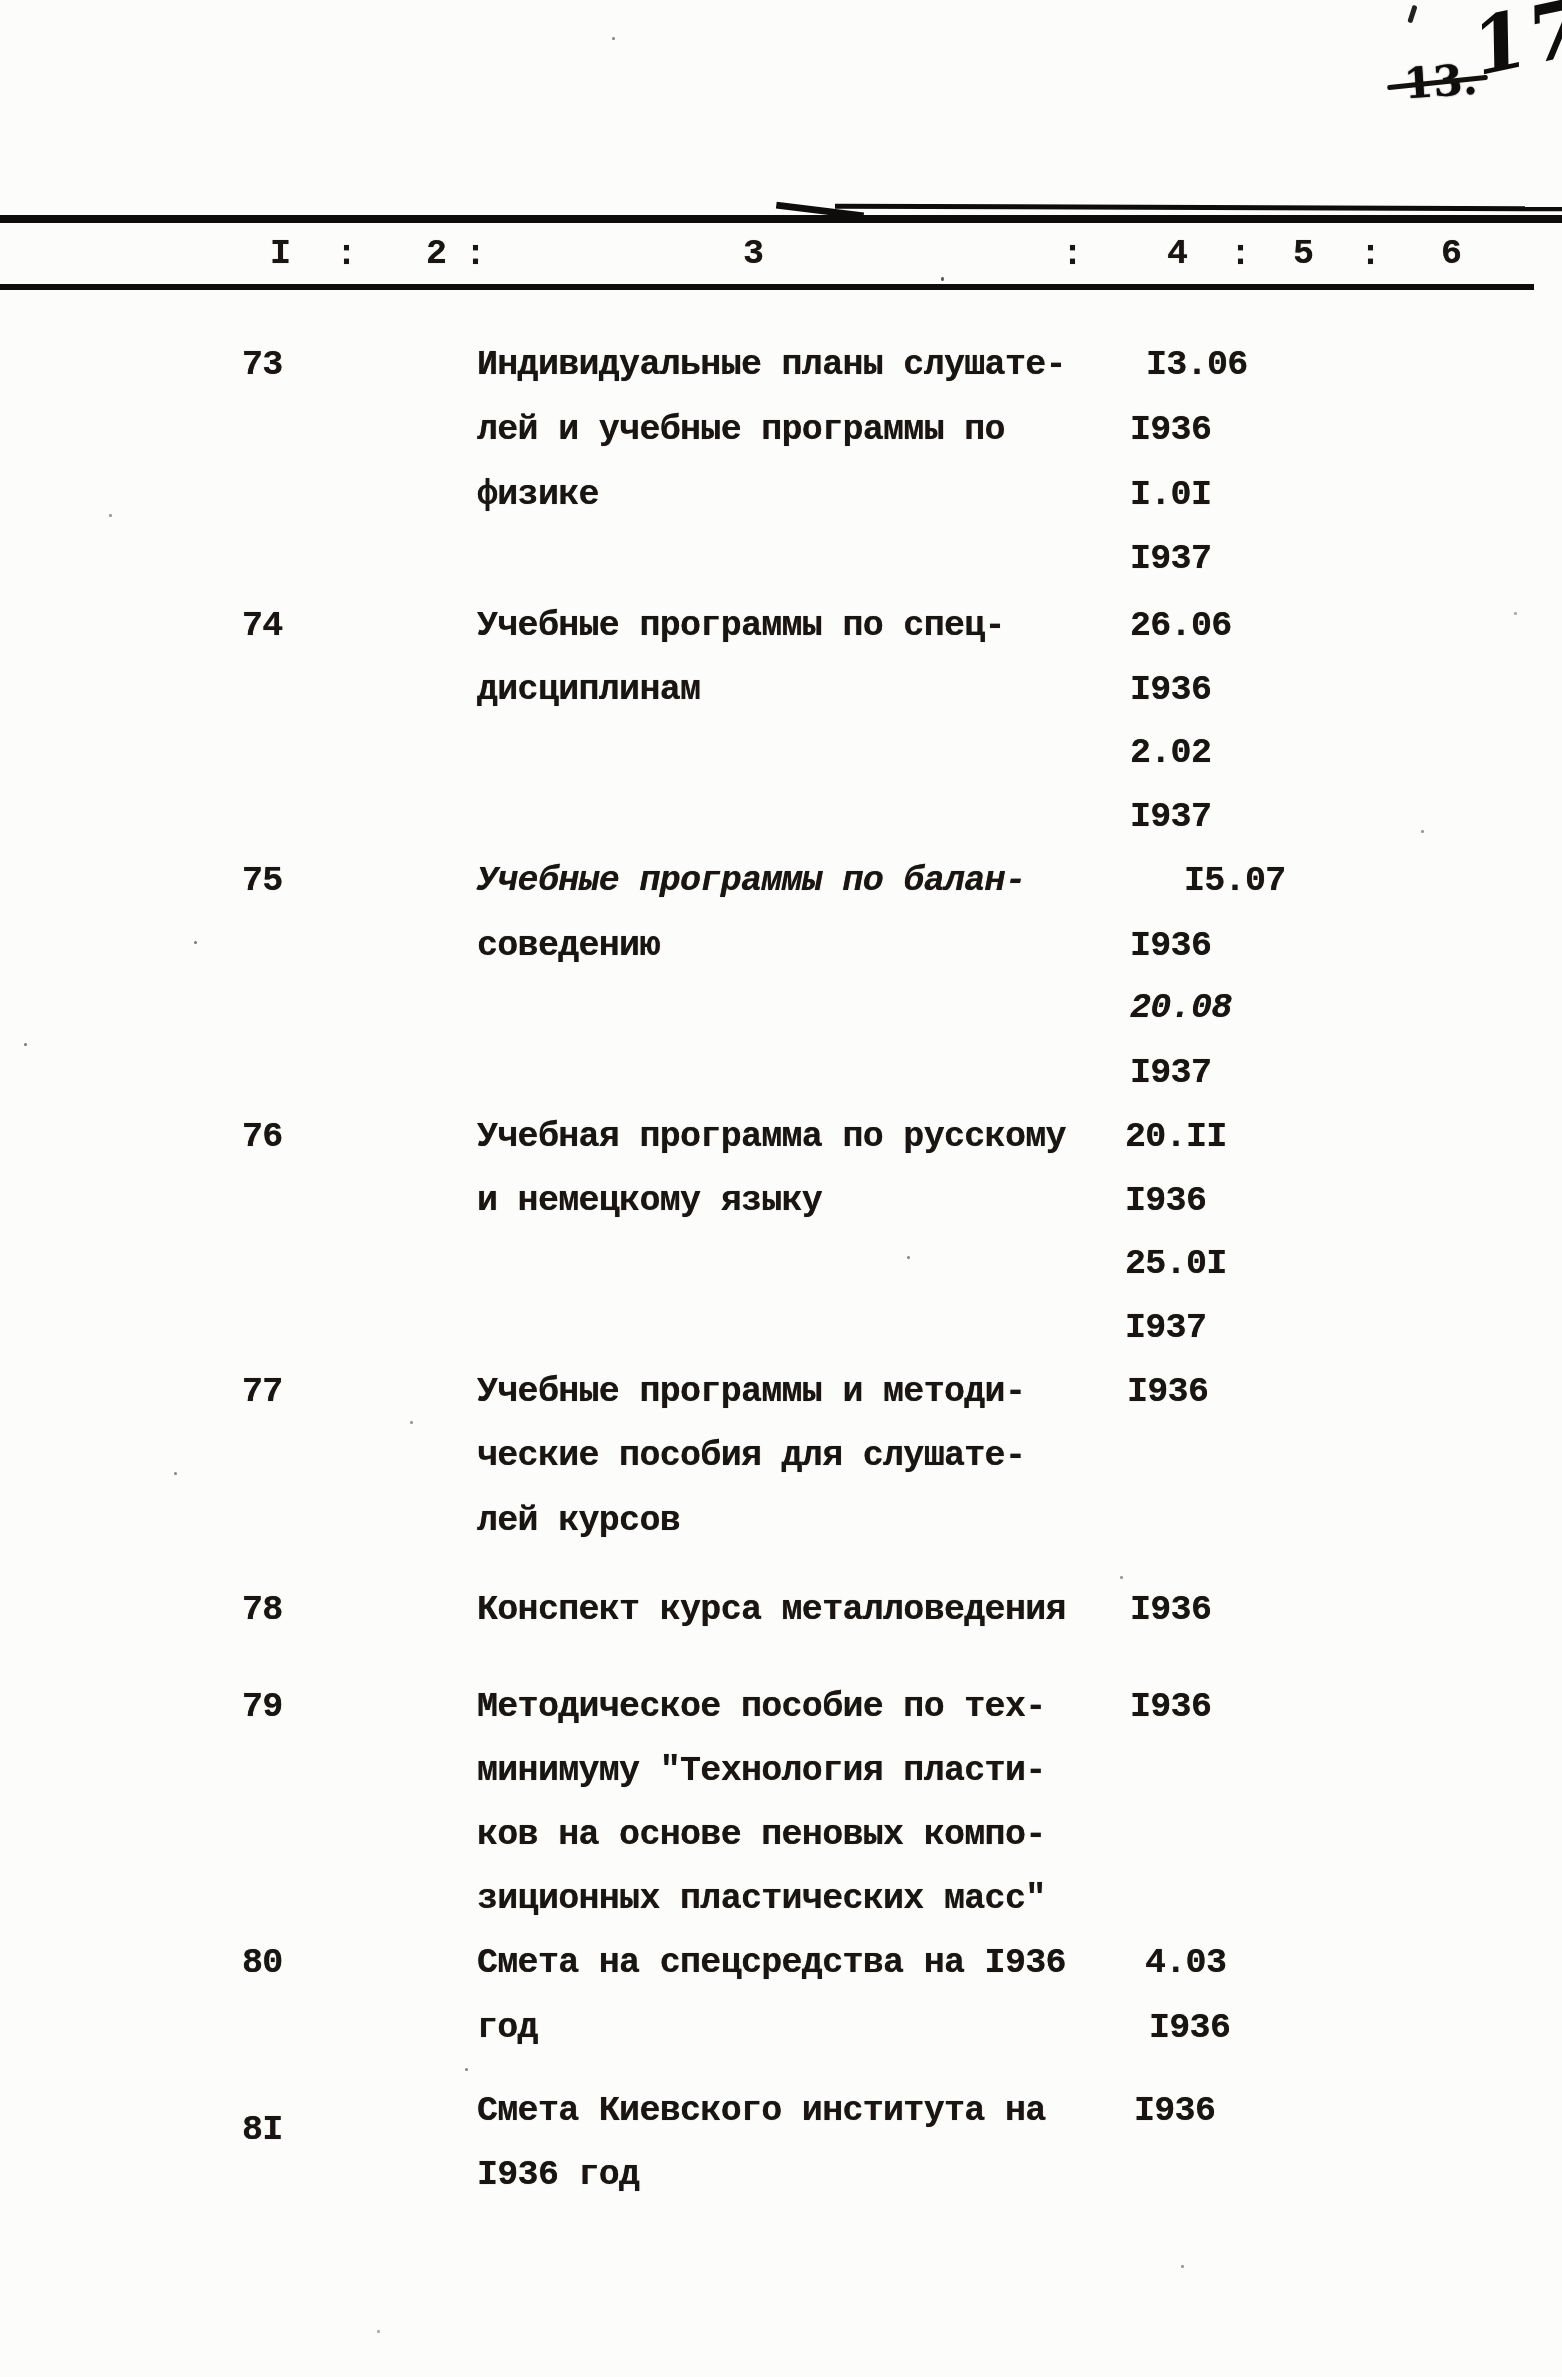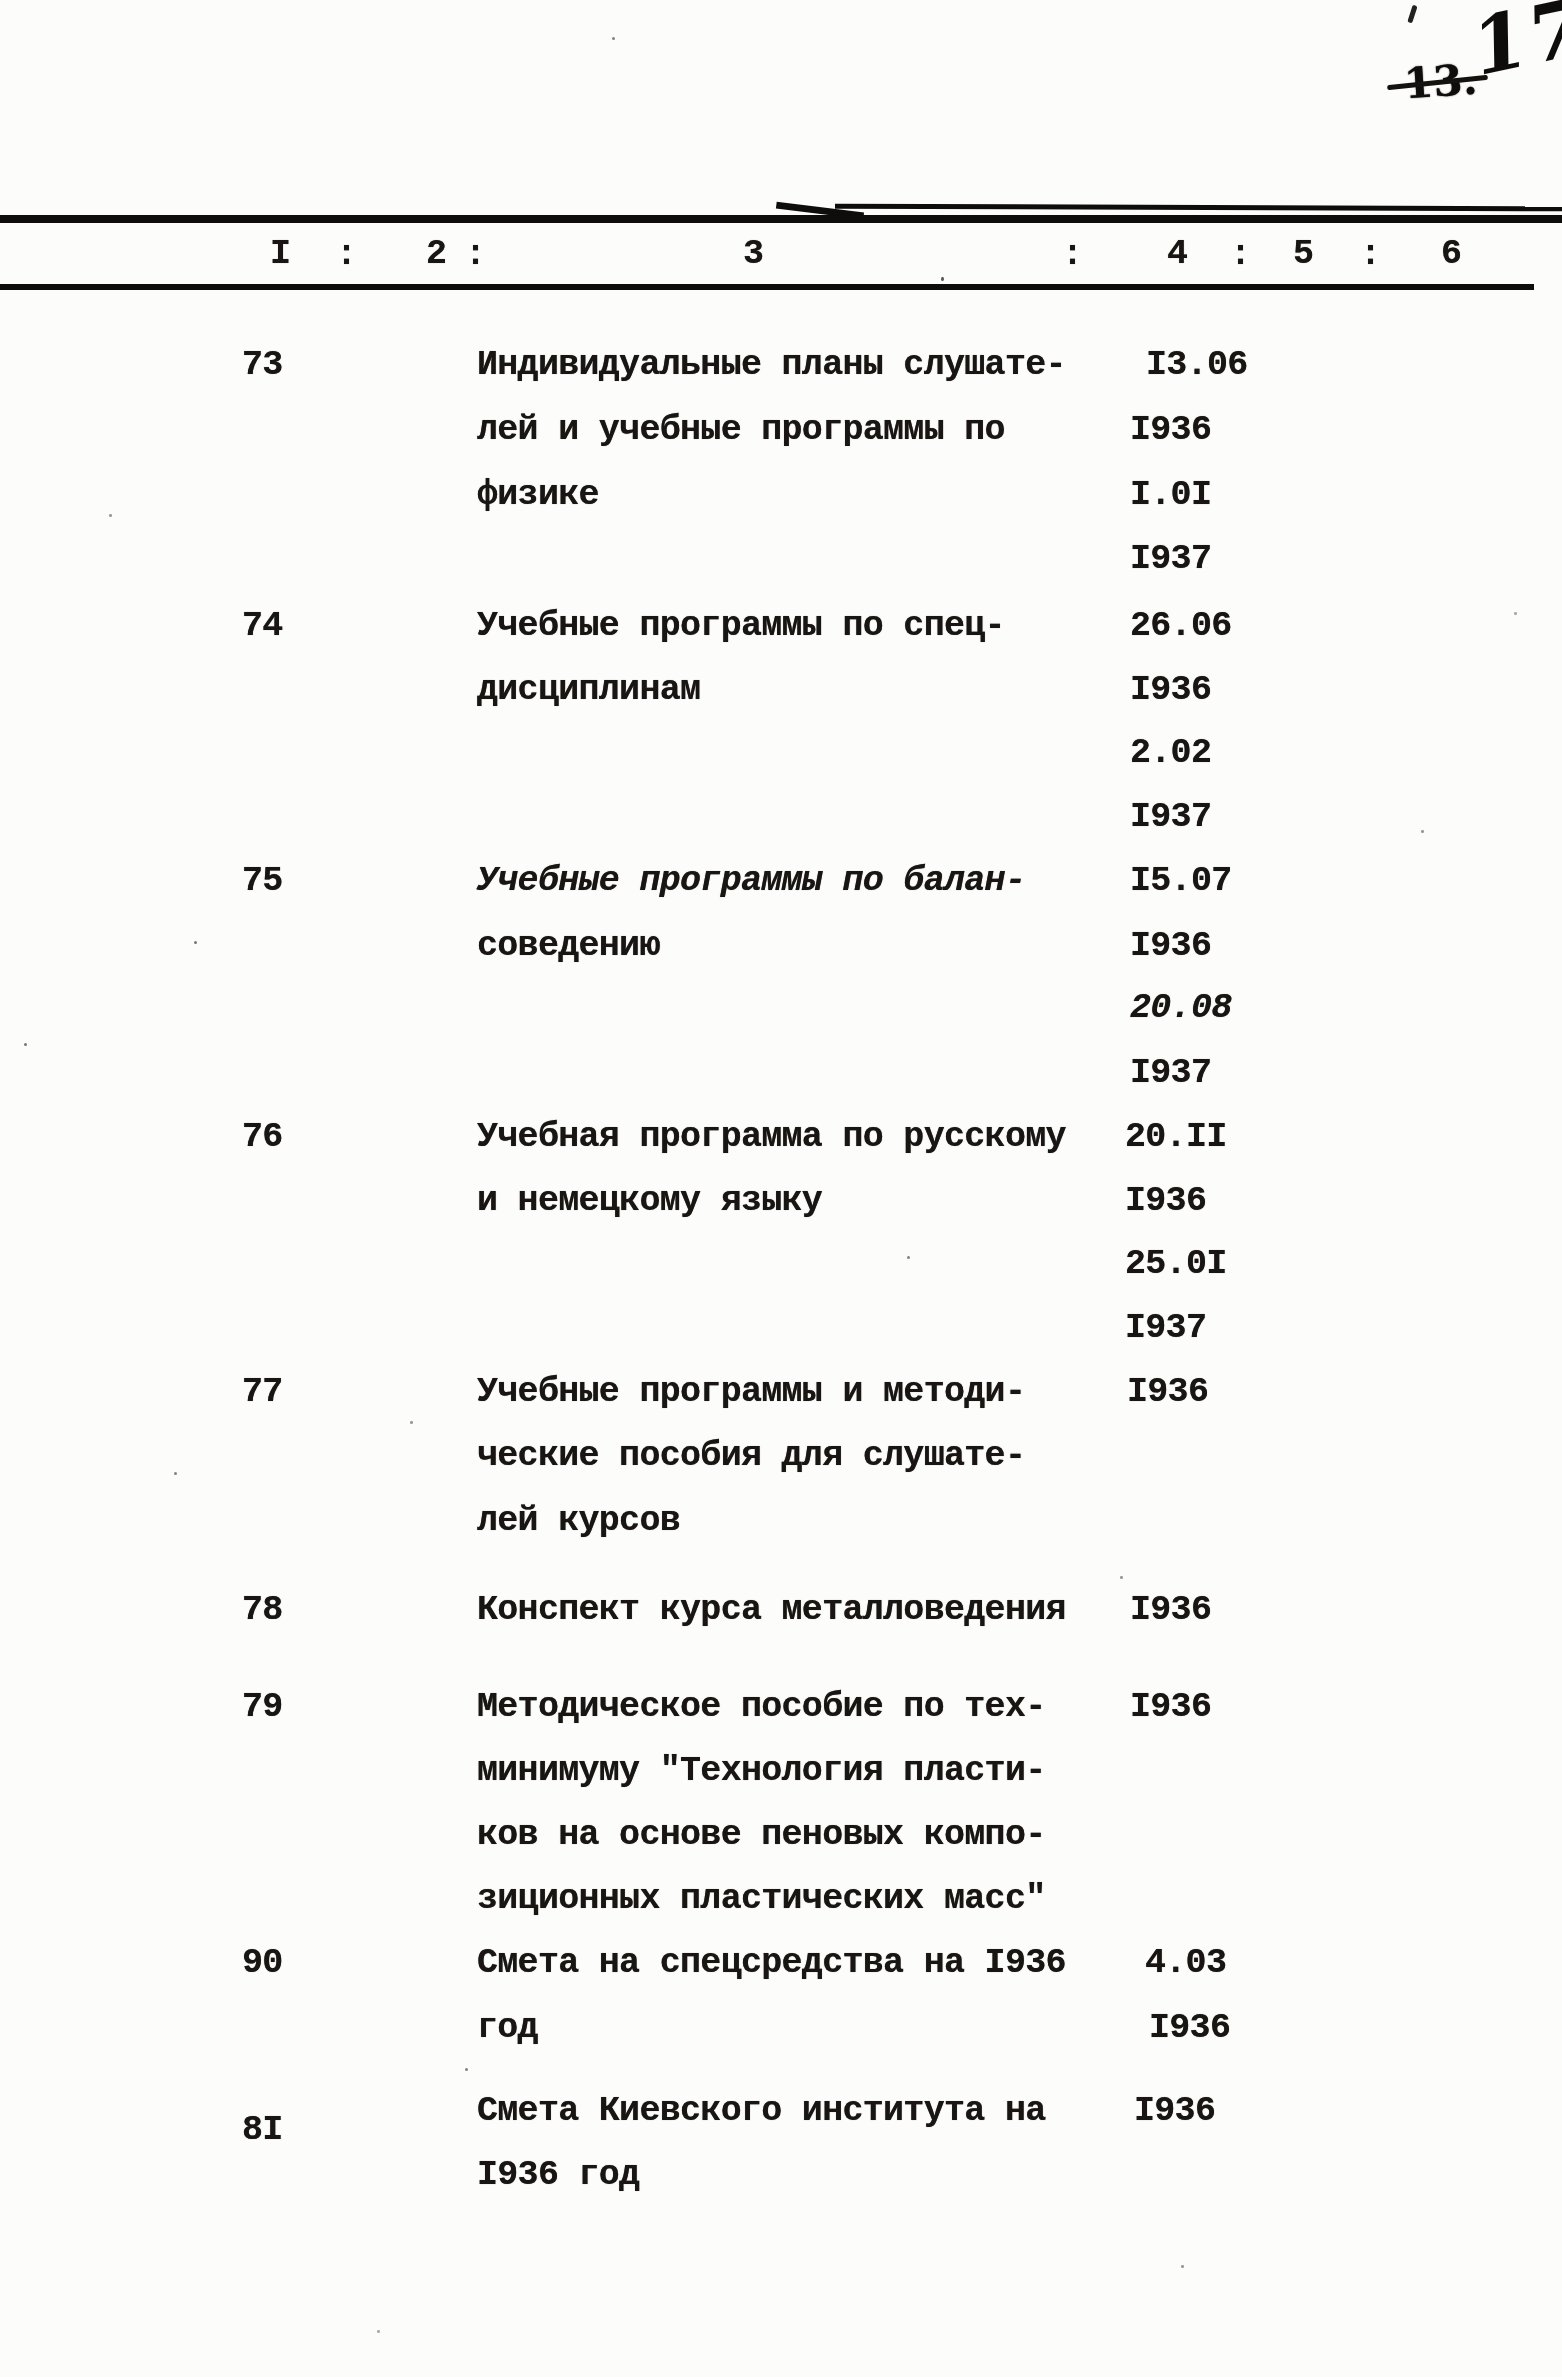--- a/index.html
+++ b/index.html
@@ -124,21 +124,21 @@
   <span class="tw" style="left:1130px; top:609px;">26.06</span>
   <span class="tw" style="left:1130px; top:673px;">I936</span>
   <span class="tw" style="left:1130px; top:736px;">2.02</span>
   <span class="tw" style="left:1130px; top:800px;">I937</span>
 </div>
 
 <div>
   <span class="tw" style="left:242px;  top:864px;">75</span>
   <span class="tw" style="left:477px;  top:864px;font-style:italic;">Учебные программы по балан-</span>
   <span class="tw" style="left:477px;  top:929px;">соведению</span>
-  <span class="tw" style="left:1130px; top:864px;text-align:right;">I5.07</span>
+  <span class="tw" style="left:1184px; top:864px;text-align:right;">I5.07</span>
   <span class="tw" style="left:1130px; top:929px;">I936</span>
   <span class="tw" style="left:1130px; top:991px;font-style:italic;">20.08</span>
   <span class="tw" style="left:1130px; top:1056px;">I937</span>
 </div>
 
 <div>
   <span class="tw" style="left:242px;  top:1120px;">76</span>
   <span class="tw" style="left:477px;  top:1120px;">Учебная программа по русскому</span>
   <span class="tw" style="left:477px;  top:1184px;">и немецкому языку</span>
   <span class="tw" style="left:1125px; top:1120px;">20.II</span>
@@ -164,21 +164,21 @@
 <div>
   <span class="tw" style="left:242px;  top:1690px;">79</span>
   <span class="tw" style="left:477px;  top:1690px;">Методическое пособие по тех-</span>
   <span class="tw" style="left:477px;  top:1754px;">минимуму "Технология пласти-</span>
   <span class="tw" style="left:477px;  top:1818px;">ков на основе пеновых компо-</span>
   <span class="tw" style="left:477px;  top:1882px;">зиционных пластических масс"</span>
   <span class="tw" style="left:1130px; top:1690px;">I936</span>
 </div>
 
 <div>
-  <span class="tw" style="left:242px;  top:1946px;">90</span>
+  <span class="tw" style="left:242px;  top:1946px;">80</span>
   <span class="tw" style="left:477px;  top:1946px;">Смета на спецсредства на I936</span>
   <span class="tw" style="left:477px;  top:2011px;">год</span>
   <span class="tw" style="left:1145px; top:1946px;">4.03</span>
   <span class="tw" style="left:1149px; top:2011px;">I936</span>
 </div>
 
 <div>
   <span class="tw" style="left:242px;  top:2094px;margin-top:19px;">8I</span>
   <span class="tw" style="left:477px;  top:2094px;">Смета Киевского института на</span>
   <span class="tw" style="left:477px;  top:2158px;">I936 год</span>

